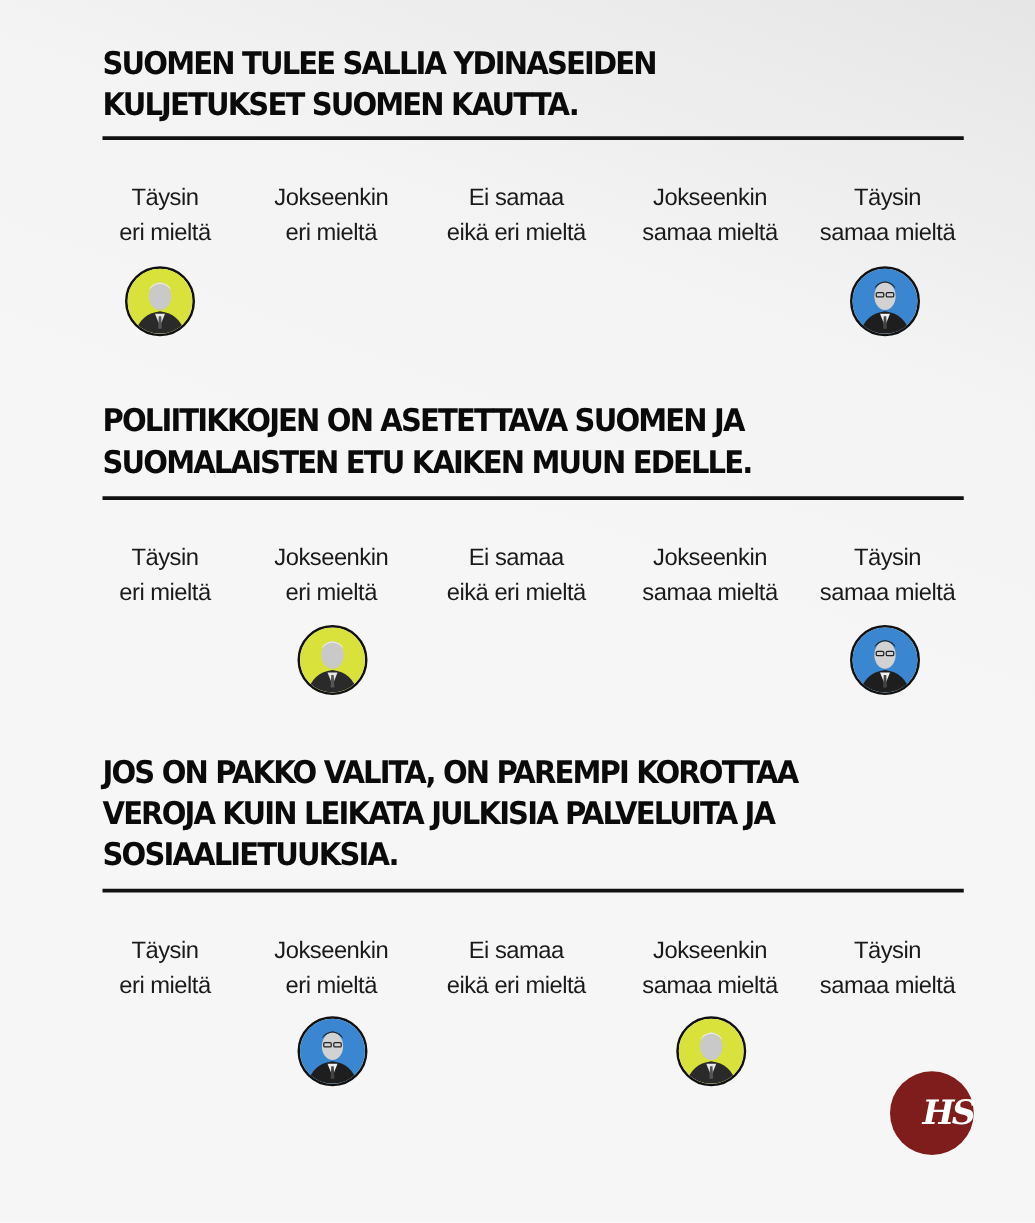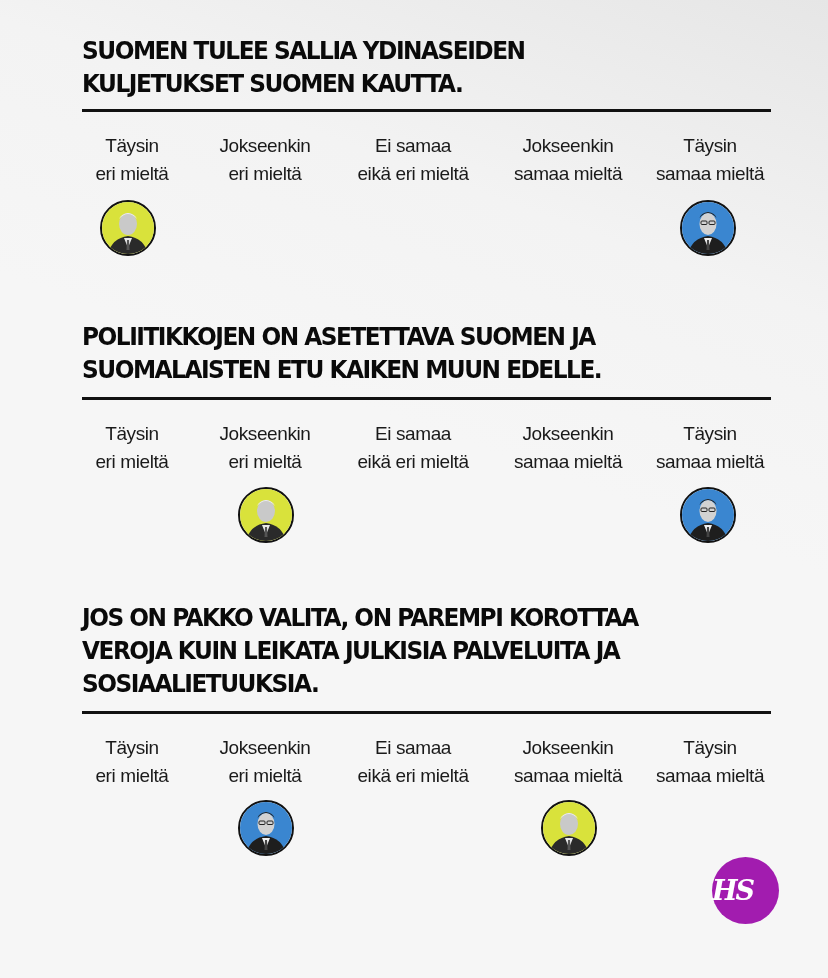--- a/index.html
+++ b/index.html
@@ -38,20 +38,21 @@
       left: 0;
       width: 689px;
       height: 3px;
       background: #111;
     }
     .scale {
       position: absolute;
       left: 0;
       width: 690px;
       height: 130px;
+      margin-top: 13px;
     }
     .col {
       position: absolute;
       width: 130px;
       margin-left: -65px;
       text-align: center;
     }
     .col-label {
       font-family: "Liberation Sans", sans-serif;
       font-size: 19px;
@@ -75,24 +76,24 @@
       width: 52px;
       height: 52px;
     }
     .hs-logo {
       position: absolute;
       left: 712px;
       top: 857px;
       width: 67px;
       height: 67px;
       border-radius: 50%;
-      background: #a21caf;
+      background: #7f1d1d;
       display: flex;
       align-items: center;
-      justify-content: flex-start;
+      justify-content: flex-end;
       color: #fff;
       font-family: "DejaVu Serif", serif;
       font-weight: bold;
       font-size: 27px;
       letter-spacing: -2px;
       font-style: italic;
     }
   </style>
 </head>
 <body>

